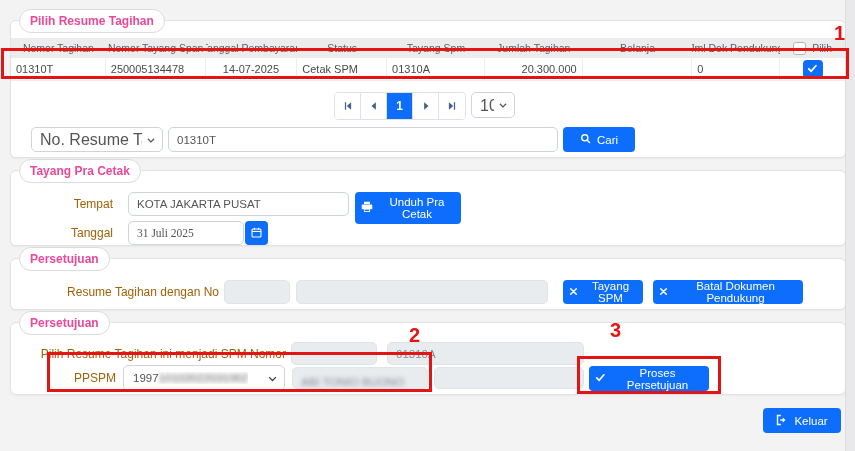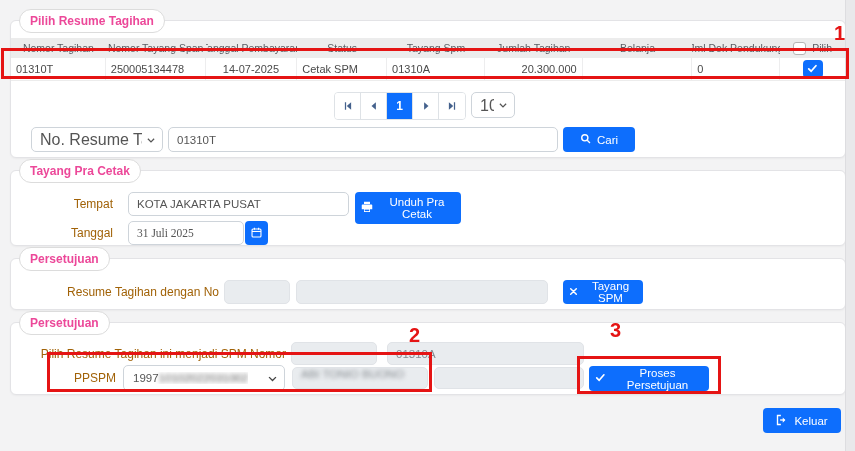--- a/index.html
+++ b/index.html
@@ -40,21 +40,21 @@
   .pag .active{background:#0d6efd;color:#fff;font-size:12px;font-weight:bold;font-family:inherit}
 
   
   .sel{position:absolute;border:1px solid #ced4da;border-radius:5px;background:#fff;box-sizing:border-box;display:flex;align-items:center}
   .sel select{appearance:none;-webkit-appearance:none;-moz-appearance:none;border:none;outline:none;background:transparent;
     font-family:Liberation Sans, sans-serif;font-size:16px;color:#555;width:100%;height:100%;padding:0 20px 0 8px}
   .sel .chev{position:absolute;right:6px;color:#555;display:flex;pointer-events:none}
   .inp{position:absolute;border:1px solid #ced4da;border-radius:5px;font-size:11.5px;color:#555;
     padding:0 8px;box-sizing:border-box;background:#fff;font-family:inherit;outline:none}
   .dis{background:#e9ecef!important;border-color:#e0e3e7!important;color:#868b90!important}
-  .fakefield{display:flex;align-items:flex-start;overflow:hidden;white-space:nowrap}
+  .fakefield{display:flex;align-items:flex-end;overflow:hidden;white-space:nowrap}
   .btn{position:absolute;background:#0d6efd;color:#fff;border:none;border-radius:4px;font-size:11.5px;
     display:flex;align-items:center;justify-content:center;gap:6px;cursor:pointer;font-family:inherit;box-sizing:border-box}
   .flabel{position:absolute;font-size:12px;font-weight:normal;color:#a16207;
     display:flex;align-items:center;justify-content:flex-end;white-space:nowrap}
   .blur{filter:blur(2px)}
 
   
   .ann-rect{position:absolute;border:3px solid #e51414;z-index:30;pointer-events:none;box-sizing:border-box}
   .ann-num{position:absolute;color:#e51414;font-weight:bold;font-size:20px;z-index:31;pointer-events:none;line-height:1}
 
@@ -185,20 +185,26 @@
 
   <div class="flabel" style="left:0;top:21px;width:208px;height:24px">Resume Tagihan dengan No</div>
   <input class="inp dis" style="left: 213px; top: 21px; width: 66px; height: 24px;" disabled="" value="">
   <input class="inp dis" style="left: 285px; top: 21px; width: 252px; height: 24px;" disabled="" value="">
   <button class="btn" style="left:552px;top:21px;width:80px;height:24px">
     <span><svg viewBox="0 0 16 16" width="9" height="9">
           <path d="M3 3l10 10M13 3L3 13" stroke="#fff" stroke-width="2.6" stroke-linecap="round"></path>
         </svg></span>
     <span>Tayang SPM</span>
   </button>
+  <button class="btn" style="left:642px;top:21px;width:150px;height:24px">
+    <span><svg viewBox="0 0 16 16" width="9" height="9">
+          <path d="M3 3l10 10M13 3L3 13" stroke="#fff" stroke-width="2.6" stroke-linecap="round"></path>
+        </svg></span>
+    <span>Batal Dokumen Pendukung</span>
+  </button>
 </div>
 
 <div class="panel" id="panel4">
   <div class="legend">Persetujuan</div>
 
   <div class="flabel" style="left:0;top:19px;width:275px;height:23px">Pilih Resume Tagihan ini menjadi SPM Nomor</div>
   <input class="inp dis" style="left: 280px; top: 19px; width: 86px; height: 23px;" disabled="" value="">
   <input class="inp dis" style="left: 376px; top: 19px; width: 197px; height: 23px;" disabled="" value="01310A">
 
   <div class="flabel" style="left:0;top:43px;width:105px;height:24px">PPSPM</div>

